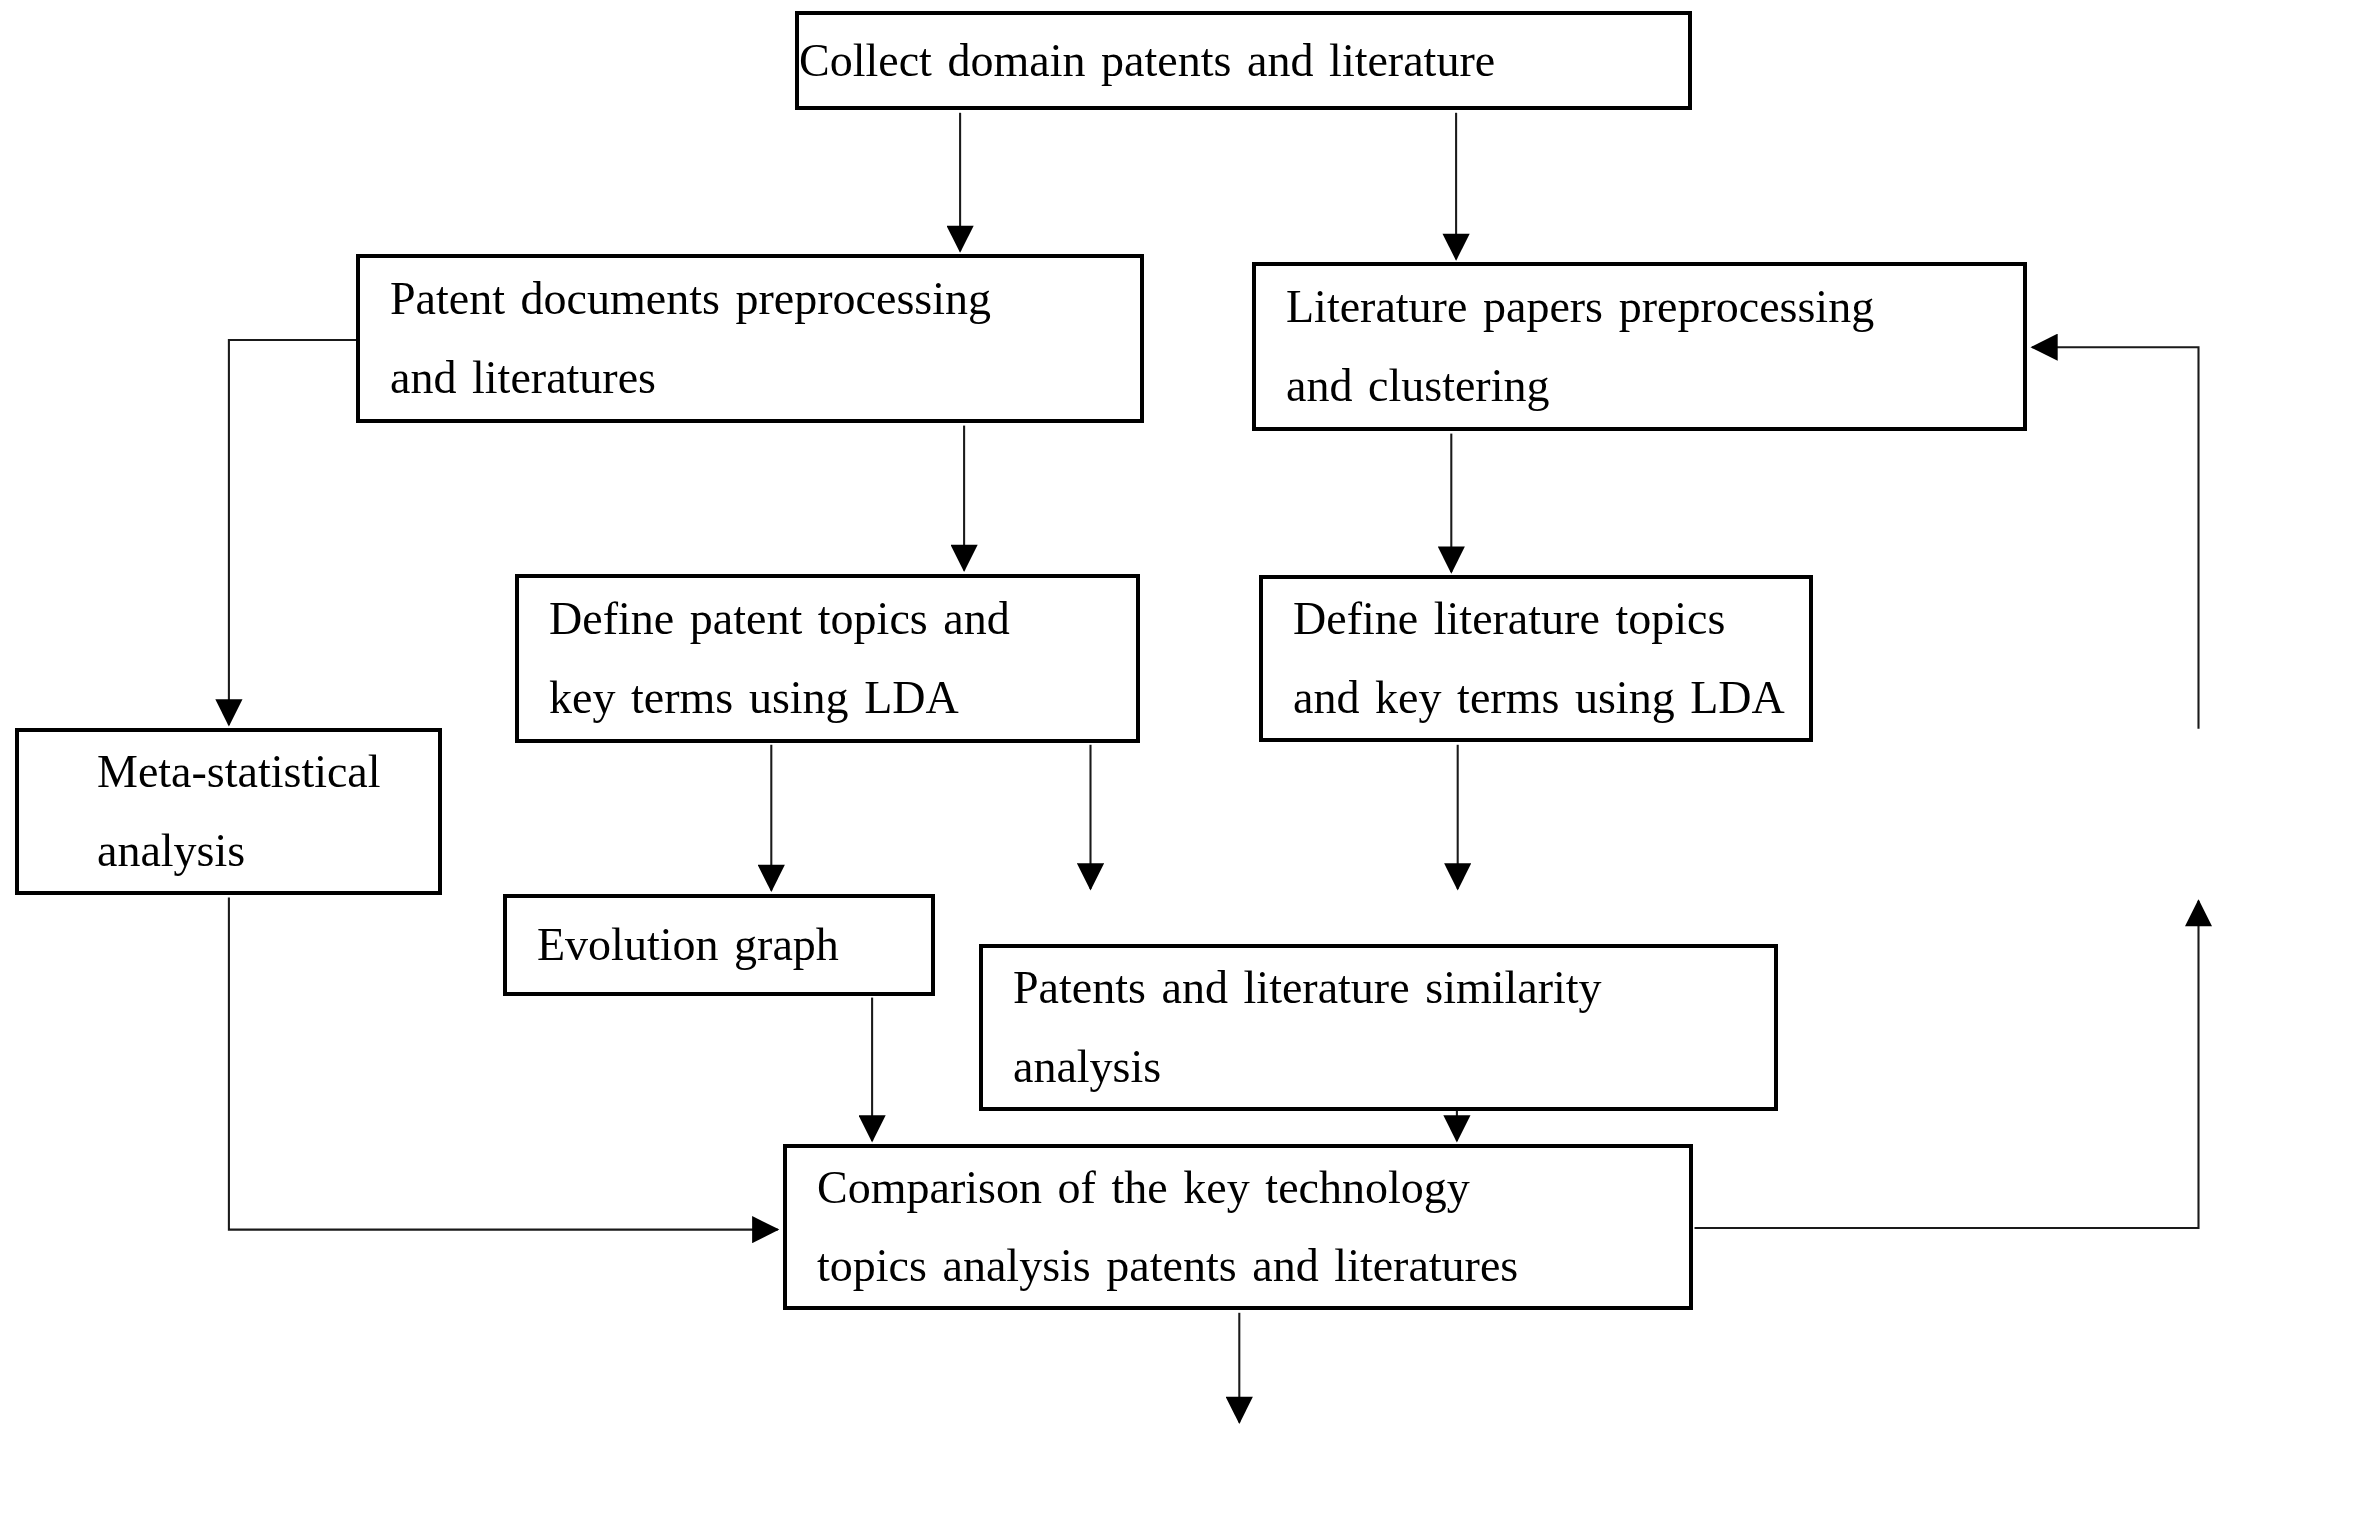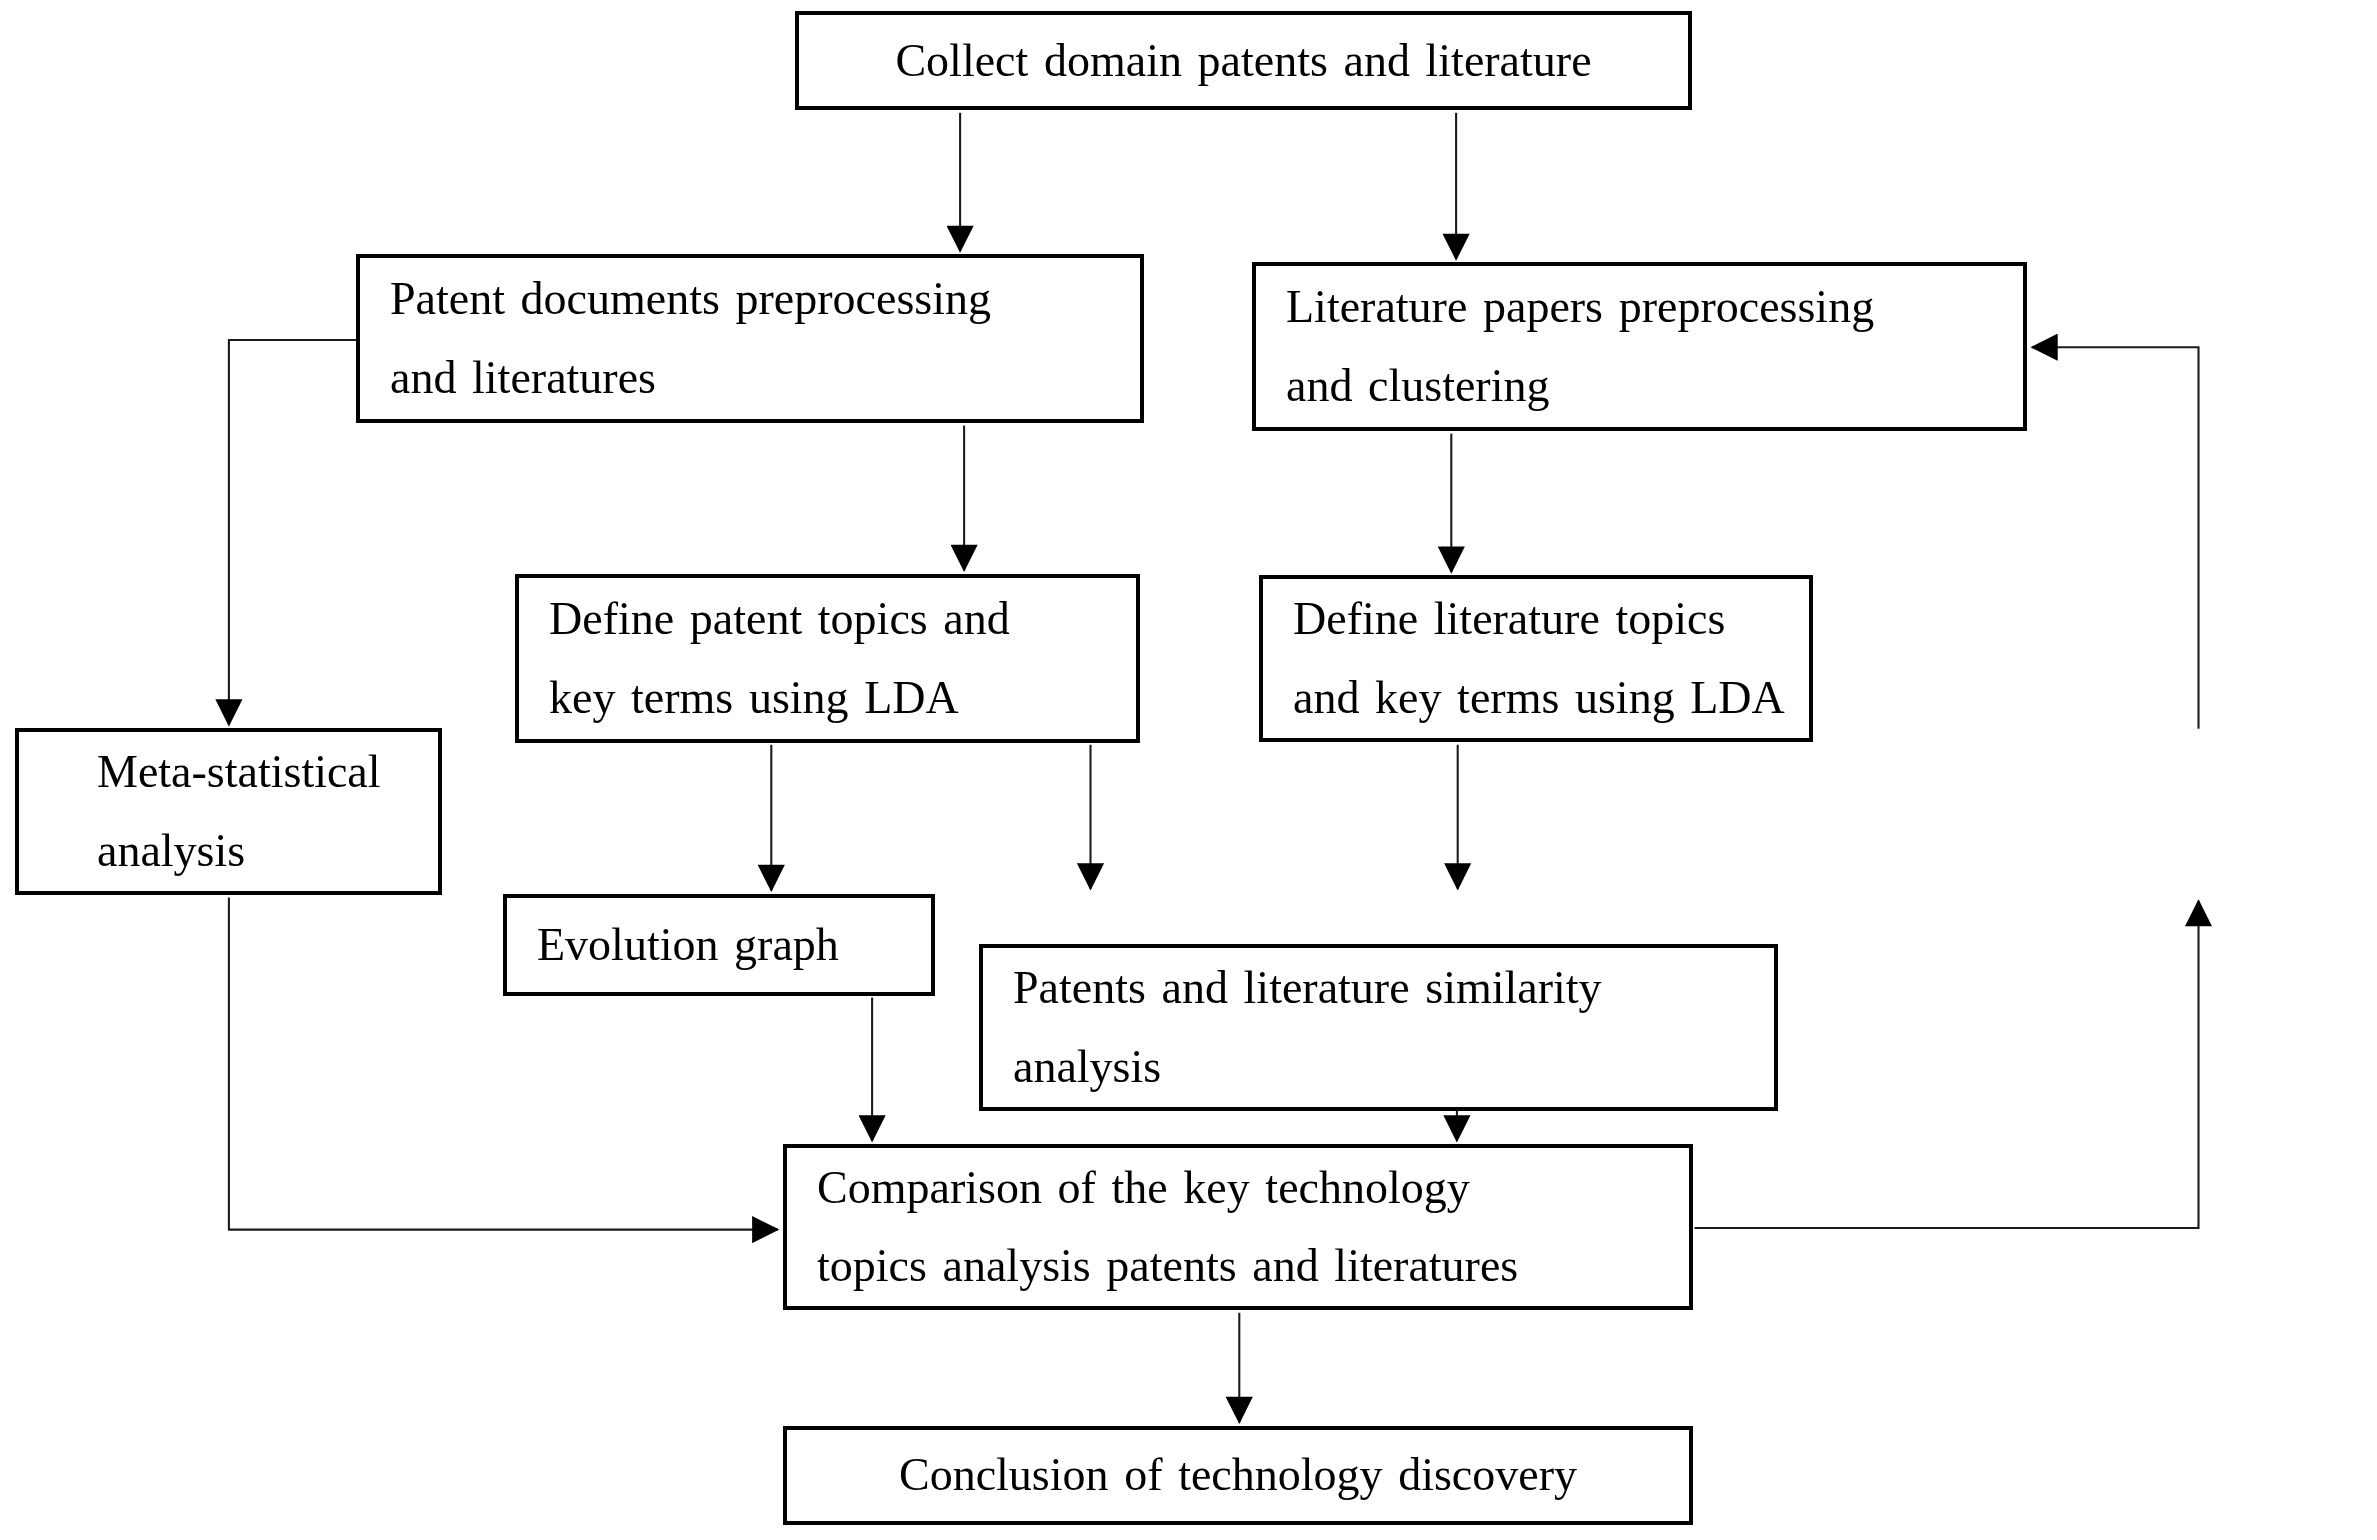--- a/index.html
+++ b/index.html
@@ -30,21 +30,20 @@
     white-space: pre-line;
     word-spacing: 0.09em;
     color: #000000;
     padding-left: 30px;
     padding-right: 9.6px;
   }
   .node.center .node-label {
     padding-left: 0;
     padding-right: 0;
     width: 100%;
-    text-align: center;
   }
   
   .n-collect      { left: 795px;  top: 11.2px;   width: 897px; height: 99px; }
   .n-patentpre    { left: 356px;  top: 254px;  width: 788px;  height: 169px; }
   .n-litpre       { left: 1252px; top: 262px;  width: 775px;  height: 169px; }
   .n-defpatent    { left: 515px;  top: 574px;  width: 625px;  height: 169px; }
   .n-deflit       { left: 1259px; top: 575px;  width: 554px;  height: 167px; }
   .n-meta         { left: 15px;   top: 728px;  width: 427px;  height: 167px; padding-left: 48px; }
   .n-evolution    { left: 503px;  top: 894px; width: 432px;  height: 102px; }
   .n-similarity   { left: 979px; top: 944px; width: 799px;  height: 167px; }
@@ -128,18 +127,15 @@
     <span class="node-label">Patents and literature similarity
 analysis</span>
   </div>
 
 
   <div class="node n-comparison">
     <span class="node-label">Comparison of the key technology
 topics analysis patents and literatures</span>
   </div>
 
-  <div class="node n-conclusion center">
-    <span class="node-label">Conclusion of technology discovery</span>
-  </div>
 
 </div>
 
 
 </body></html>

